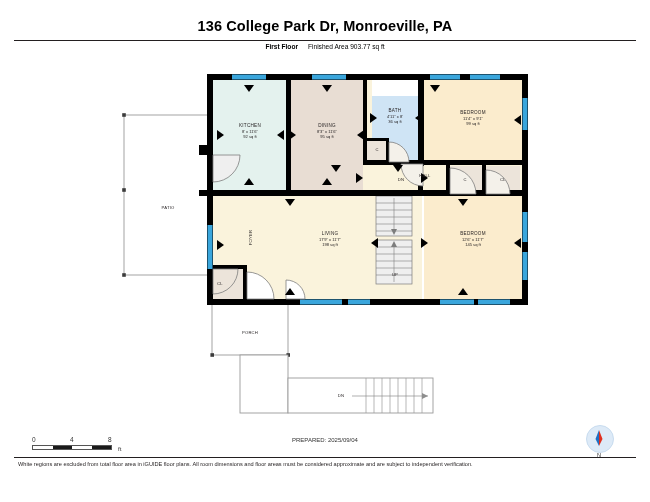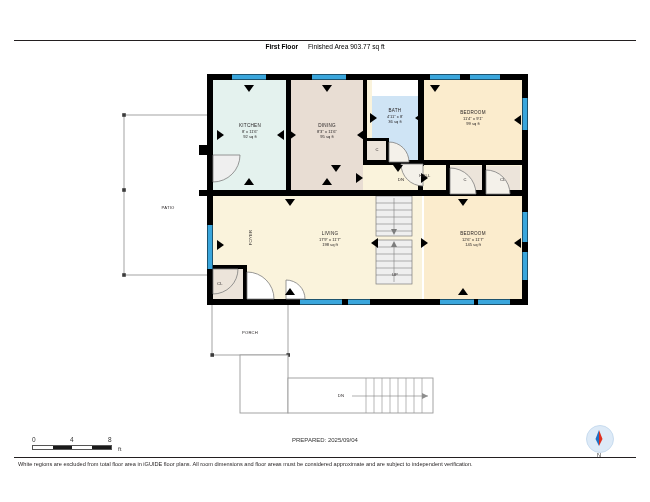--- a/index.html
+++ b/index.html
@@ -45,20 +45,21 @@
   .lbl .dm{font-size:4.1px;}
   .lbl .ar{font-size:4.1px;}
   .tiny{position:absolute;font-size:4.2px;color:#231f20;text-align:center;letter-spacing:.2px;}
   .vert{transform:rotate(-90deg);transform-origin:center center;}
 </style>
 </head>
 <body>
 
 <div id="page">
 
+  <div class="title">136 College Park Dr, Monroeville, PA</div>
   <div class="hdr-rule"></div>
   <div class="subline">
     <b>First Floor</b><span class="gap"></span><span>Finished Area 903.77 sq ft</span>
   </div>
 
   <svg id="plan" viewBox="0 0 650 502" xmlns="http://www.w3.org/2000/svg">
     <defs>
       <g id="arrowdef"></g>
     </defs>
 

